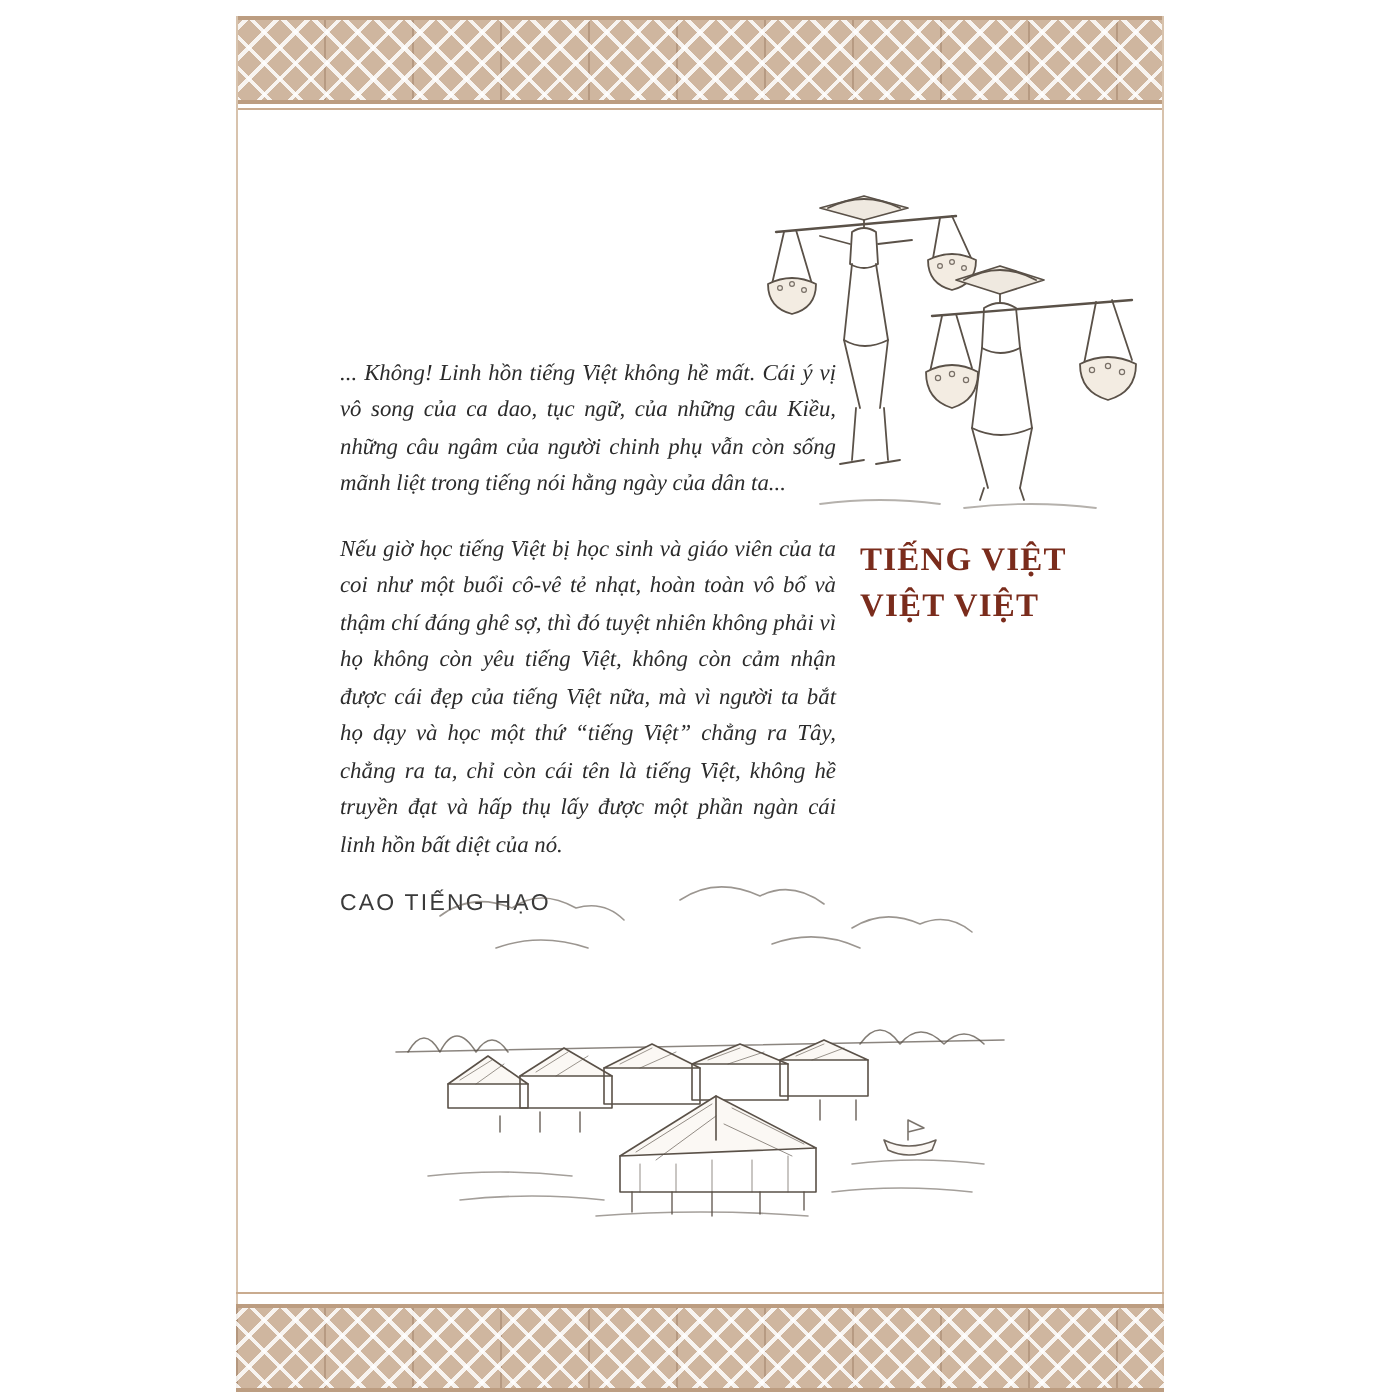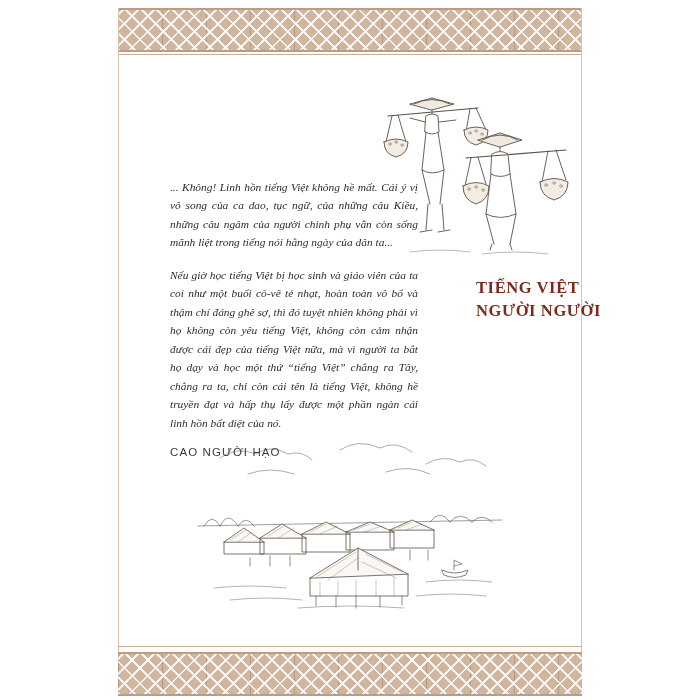--- a/index.html
+++ b/index.html
@@ -103,23 +103,22 @@
     font-size: 11.5px;
     letter-spacing: 1.1px;
     color: #3a3a3a;
     font-style: normal;
   }
 
   
   .title-block {
     position: absolute;
     left: 430px;
-    top: 276px;
+    top: 268px;
     width: 140px;
-    margin-left: 46px;
   }
   .title-line {
     font-family: "Liberation Serif", serif;
     font-weight: bold;
     font-size: 16.5px;
     line-height: 1.42;
     letter-spacing: 0.6px;
     color: #7a2c1c;
     white-space: nowrap;
   }
@@ -187,26 +186,26 @@
       </g>
 
       <path d="M40 194 Q70 190 100 194" opacity="0.45"></path>
       <path d="M112 196 Q146 192 178 196" opacity="0.45"></path>
     </g>
   </svg>
 
   <div class="text-col">
     <p class="para">... Không! Linh hồn tiếng Việt không hề mất. Cái ý vị vô song của ca dao, tục ngữ, của những câu Kiều, những câu ngâm của người chinh phụ vẫn còn sống mãnh liệt trong tiếng nói hằng ngày của dân ta...</p>
     <p class="para">Nếu giờ học tiếng Việt bị học sinh và giáo viên của ta coi như một buổi cô-vê tẻ nhạt, hoàn toàn vô bổ và thậm chí đáng ghê sợ, thì đó tuyệt nhiên không phải vì họ không còn yêu tiếng Việt, không còn cảm nhận được cái đẹp của tiếng Việt nữa, mà vì người ta bắt họ dạy và học một thứ “tiếng Việt” chẳng ra Tây, chẳng ra ta, chỉ còn cái tên là tiếng Việt, không hề truyền đạt và hấp thụ lấy được một phần ngàn cái linh hồn bất diệt của nó.</p>
-    <div class="author">CAO NGƯỜI HẠO</div>
+    <div class="author">CAO TIẾNG HẠO</div>
   </div>
 
   <div class="title-block">
     <div class="title-line">TIẾNG VIỆT</div>
-    <div class="title-line">NGƯỜI NGƯỜI</div>
+    <div class="title-line">VIỆT VIỆT</div>
   </div>
 
   <svg class="illus-landscape" viewBox="0 0 320 180">
     <g fill="none" stroke="#5a5148" stroke-width="0.8" stroke-linecap="round" stroke-linejoin="round">
 
       <g opacity="0.6">
         <path d="M30 28 Q46 16 66 24 Q80 14 98 24 Q112 20 122 30"></path>
         <path d="M150 20 Q168 8 190 18 Q206 10 222 22"></path>
         <path d="M236 34 Q252 24 270 32 Q284 26 296 36"></path>
         <path d="M58 44 Q80 36 104 44"></path>

